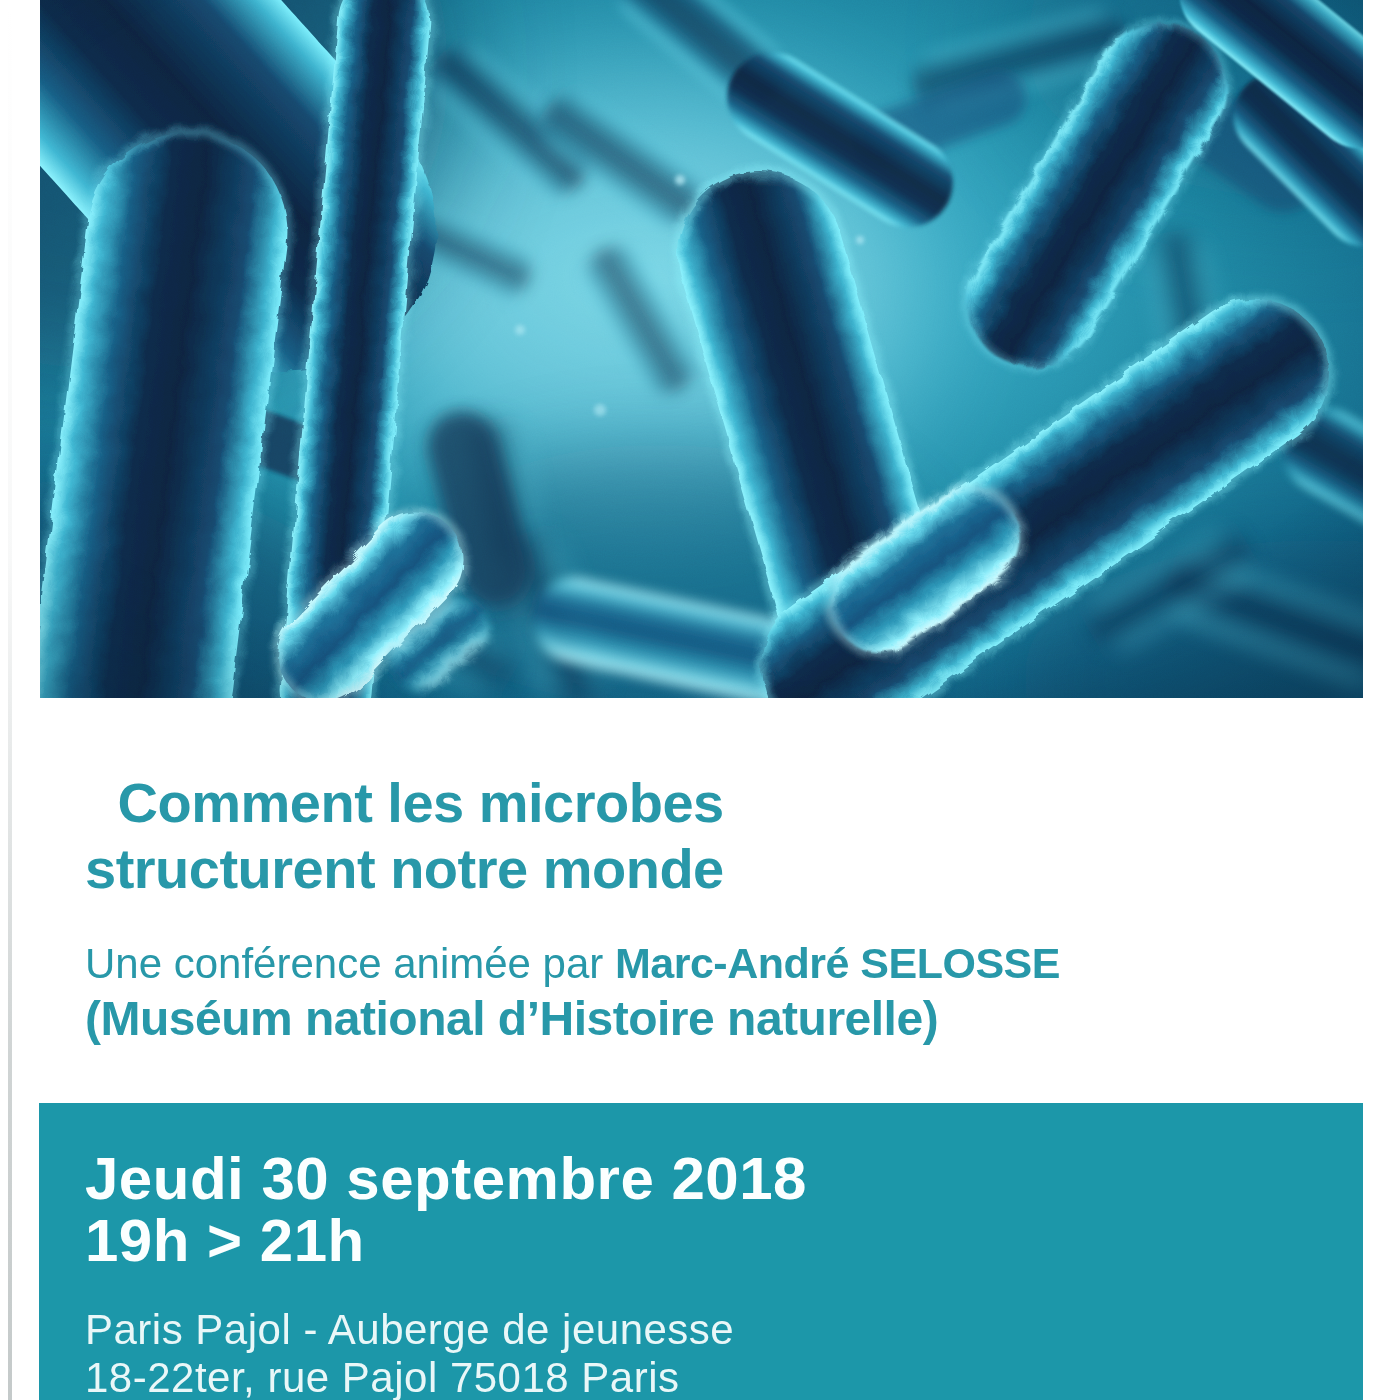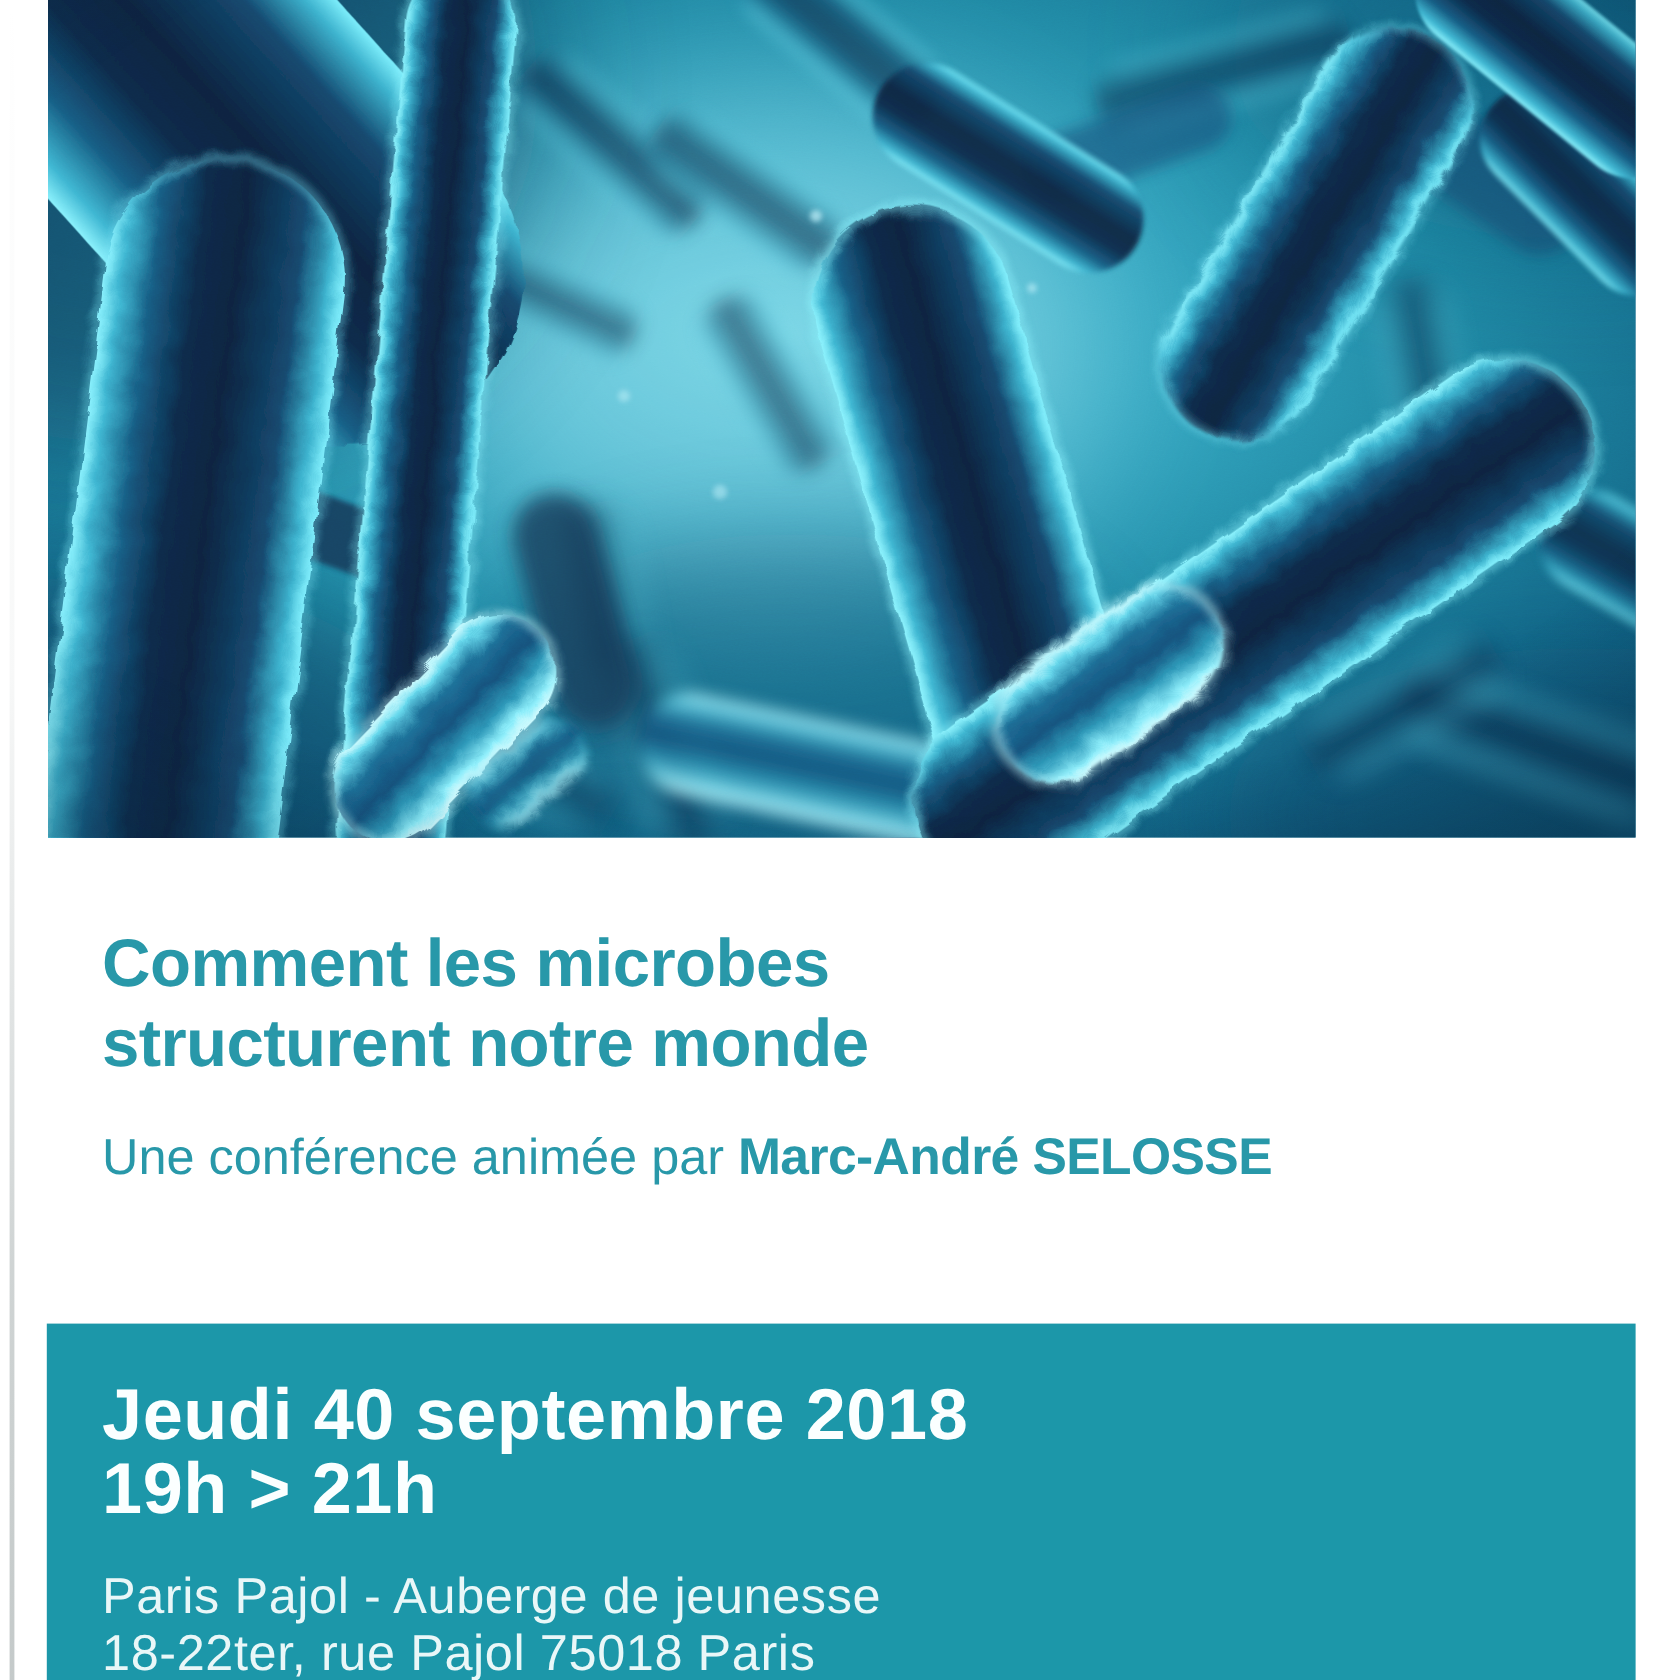--- a/index.html
+++ b/index.html
@@ -22,20 +22,21 @@
     position:absolute;left:40px;top:0;width:1323px;height:698px;
     overflow:hidden;background:#14678a;
   }
   .photo svg{display:block;}
   .title{
     position:absolute;left:85px;top:770px;
     font-size:56px;line-height:66px;font-weight:700;
     letter-spacing:-0.5px;
     color:var(--accent,#2898a9);
     white-space:pre-line;
+    text-align:right;
   }
   .subtitle-line1{
     position:absolute;left:85px;top:934px;
     font-size:51px;line-height:54px;
     color:var(--accent,#2898a9);
     white-space:nowrap;
   }
   .subtitle-line1 .prefix{font-size:42px;font-weight:400;}
   .subtitle-line1 .speaker{font-size:43px;font-weight:800;letter-spacing:-0.5px;}
   .subtitle-line2{
@@ -216,24 +217,25 @@
 
       <rect x="0" y="0" width="1323" height="698" filter="url(#grain)" opacity="0.22" style="mix-blend-mode:overlay"></rect>
       <rect x="0" y="0" width="1323" height="698" fill="url(#vign)"></rect>
     </svg>
   </div>
 
   <div class="title">Comment les microbes
 structurent notre monde</div>
 
   <div class="subtitle-line1"><span class="prefix">Une conférence animée par </span><span class="speaker">Marc-André SELOSSE</span></div>
+  <div class="subtitle-line2">(Muséum national d’Histoire naturelle)</div>
 
   <div class="banner">
     <div class="banner-heading">
-      <div>Jeudi 40 septembre 2018</div>
+      <div>Jeudi 30 septembre 2018</div>
       <div>19h &gt; 21h</div>
     </div>
     <div class="banner-address">
       <div>Paris Pajol - Auberge de jeunesse</div>
       <div>18-22ter, rue Pajol 75018 Paris</div>
     </div>
   </div>
 
 </div>
 

